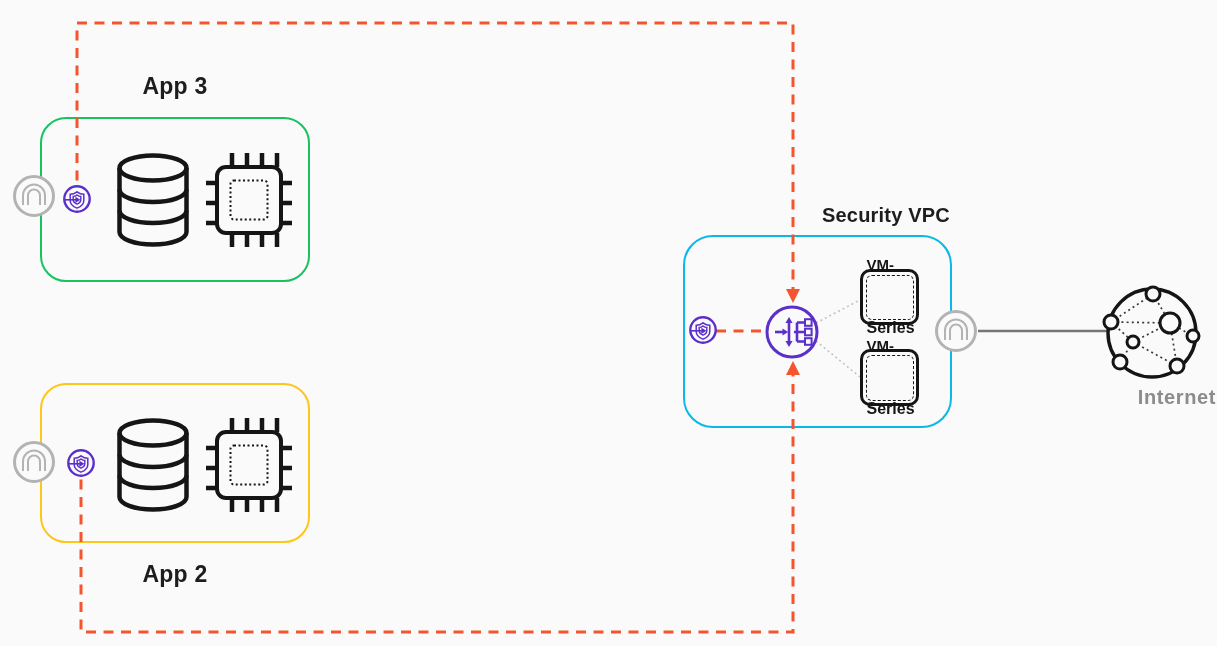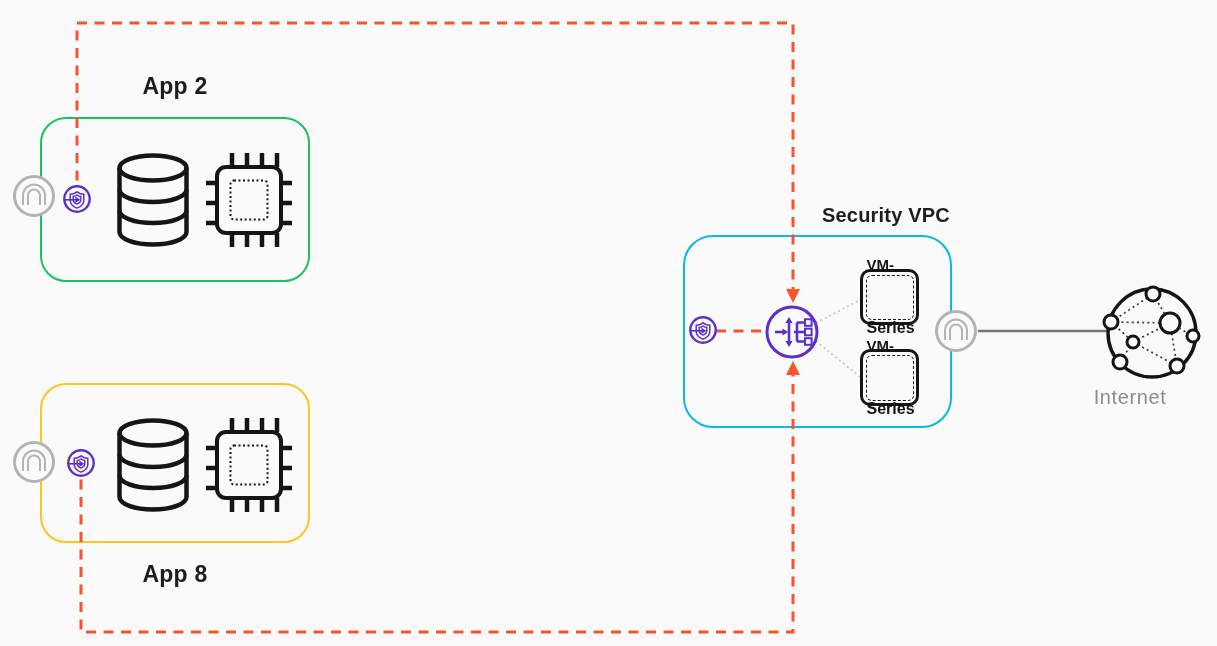--- a/index.html
+++ b/index.html
@@ -25,22 +25,22 @@
   }
   .layer{position:absolute;left:0;top:0;width:100%;height:100%;}.z2{z-index:2}.z3{z-index:3}
   .vpc-box{position:absolute;box-sizing:border-box;background:transparent;}
   .app1-box{left:40px;top:117px;width:270px;height:165px;border:2.5px solid var(--app1-border);border-radius:26px;}
   .app2-box{left:40px;top:383px;width:270px;height:160px;border:2.5px solid var(--app2-border);border-radius:26px;}
   .sec-box{left:683px;top:235px;width:269px;height:193px;border:2.5px solid var(--security-vpc-border);border-radius:30px;}
   .box-title{position:absolute;font-weight:700;color:var(--text-dark);letter-spacing:.2px;}
   .app1-title{left:40px;top:73px;width:270px;text-align:center;font-size:23px;}
   .app2-title{left:40px;top:561px;width:270px;text-align:center;font-size:23px;}
   .sec-title{left:683px;top:204px;width:267px;text-align:right;font-size:20px;}
-  .internet-title{position:absolute;left:1075px;top:386px;width:110px;text-align:center;
-    font-size:20px;font-weight:400;color:var(--text-gray);letter-spacing:.6px;}
+  .internet-title{position:absolute;left:1106px;top:386px;width:110px;text-align:right;
+    font-size:20px;font-weight:700;color:var(--text-gray);letter-spacing:.6px;}
   .icon{position:absolute;}
   .vm-box{position:absolute;box-sizing:border-box;border:3px solid var(--icon-black);border-radius:10px;background:var(--background);}
   .vm-box-1{left:860px;top:269px;width:59px;height:56px;}
   .vm-box-2{left:860px;top:349px;width:59px;height:57px;}
   .vm-inner{position:absolute;inset:2.5px;border:1.6px dashed var(--icon-black);border-radius:6px;
     display:flex;flex-direction:column;justify-content:center;color:var(--icon-black);gap:47px;}
   .vm-line1{font-size:15px;font-weight:700;line-height:1;}
   .vm-line2{font-size:16px;font-weight:600;line-height:1.1;}
 </style>
 </head>
@@ -61,22 +61,22 @@
     <polygon points="786,375 800,375 793,361" style="fill:var(--flow-dash)"></polygon>
 
     <path d="M 716 331 H 762" fill="none" style="stroke:var(--flow-dash)" stroke-width="3.2" stroke-dasharray="10 7.5"></path>
 
     <path d="M 816 323 L 860 300" fill="none" style="stroke:var(--dotted-gray)" stroke-width="1.6" stroke-dasharray="2 3"></path>
     <path d="M 816 341 L 860 377" fill="none" style="stroke:var(--dotted-gray)" stroke-width="1.6" stroke-dasharray="2 3"></path>
 
     <path d="M 978 331 H 1107" fill="none" style="stroke:var(--line-gray)" stroke-width="2.5"></path>
   </svg>
 
-  <div class="box-title app1-title">App 2</div>
-  <div class="box-title app2-title">App 8</div>
+  <div class="box-title app1-title">App 3</div>
+  <div class="box-title app2-title">App 2</div>
   <div class="box-title sec-title">Security VPC</div>
   <div class="internet-title">Internet</div>
 
   <svg class="icon z3" style="left:12px;top:174px" width="44" height="44" viewBox="0 0 44 44">
     <circle cx="22" cy="22" r="19.5" style="fill:var(--background);stroke:var(--icon-gray)" stroke-width="3"></circle>
     <path d="M 13.5 31 V 21.5 A 8.5 8.5 0 0 1 30.5 21.5 V 31" fill="none" style="stroke:var(--icon-gray)" stroke-width="7"></path>
     <path d="M 13.5 31 V 21.5 A 8.5 8.5 0 0 1 30.5 21.5 V 31" fill="none" style="stroke:var(--background)" stroke-width="3"></path>
   </svg>
 
   <svg class="icon z3" style="left:62px;top:184px" width="30" height="30" viewBox="-15 -15 30 30">

